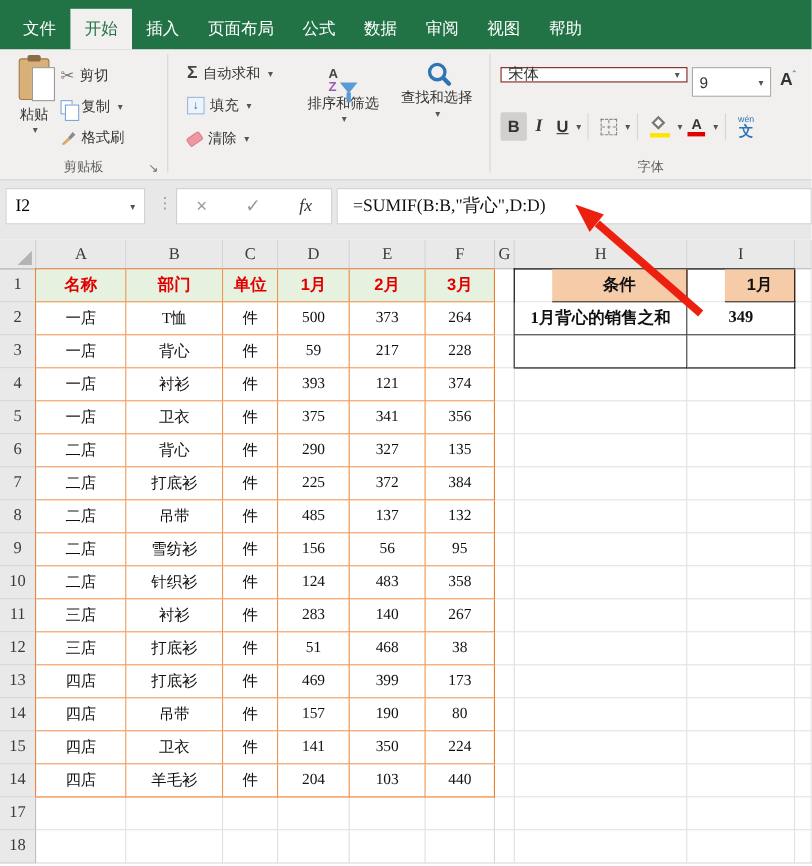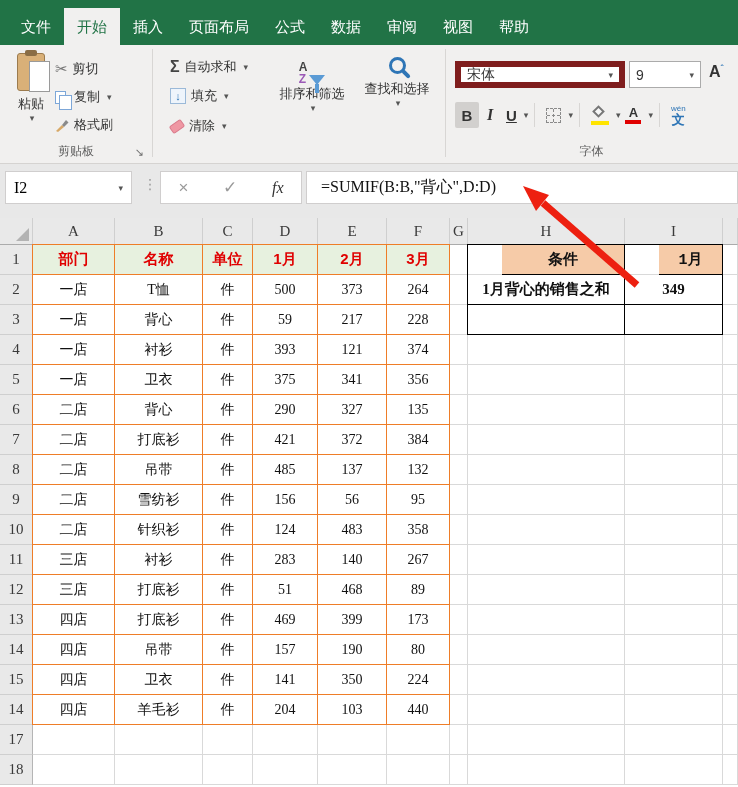--- a/index.html
+++ b/index.html
@@ -58,22 +58,22 @@
     border-right:8px solid transparent; border-top:10px solid #5b9bd5; }
   .funnel::after { content:""; position:absolute; left:-2px; top:-1px; width:4px;
     height:9px; background:#5b9bd5; }
   .icon-search { position:relative; width:17px; height:17px; border:3px solid #2e75b6;
     border-radius:50%; margin:6px; }
   .icon-search::after { content:""; position:absolute; width:4px; height:10px;
     background:#2e75b6; right:-5px; bottom:-8px; transform:rotate(-45deg); border-radius:2px; }
 
   
   .grp-font { position:absolute; left:445px; top:0; width:293px; height:118px; }
-  .fontbox { position:absolute; left:10px; top:16px; width:170px; height:27px;
-    background:#fff; border:6px solid #7f1d1d; display:flex; align-items:center;
+  .fontbox { position:absolute; left:10px; top:16px; width:170px; height:14px;
+    background:#fff; border:1px solid #7f1d1d; display:flex; align-items:center;
     padding:0 6px; font-size:14px; }
   .sizebox { position:absolute; left:184px; top:16px; width:72px; height:27px;
     background:#fff; border:1px solid #ababab; display:flex; align-items:center;
     padding:0 6px; font-size:14px; }
   .boxfill { flex:1; }
   .grow-font { position:absolute; left:264px; top:18px; font-size:16px; font-weight:bold;
     color:#333; }
   .grow-font sup { font-size:9px; color:#2e75b6; }
   .fontrow { position:absolute; left:10px; top:55px; height:30px; display:flex;
     align-items:center; }
@@ -149,21 +149,21 @@
   .tbl-main .hd { background:#e7f1df; color:#e00000; font-weight:bold; font-size:15px;
     font-family:"Liberation Sans", sans-serif; }
 
   .tbl-cond { position:absolute; left:467px; top:26px; display:grid;
     grid-template-columns:157px 98px; grid-auto-rows:30px;
     border-top:1px solid #000; border-left:1px solid #000; z-index:3; }
   .tbl-cond .c { border-right:1px solid #000; border-bottom:1px solid #000;
     background:#fff; display:flex; align-items:center; justify-content:center;
     font-weight:bold; font-size:15px; color:#111;
     font-family:"Liberation Serif", serif; }
-  .tbl-cond .hd { background:#f6cba8; font-family:Liberation Mono, monospace;margin-left:34px; }
+  .tbl-cond .hd { background:#f6cba8; font-family:Liberation Sans, sans-serif;margin-left:34px; }
 
   .arrow { position:absolute; left:0; top:0; z-index:9; pointer-events:none; }
 </style>
 </head>
 <body>
 
 <div class="screen">
 
   <div class="tabbar">
       <div class="tab">文件</div>
@@ -551,22 +551,22 @@
           <div class="gcell" style="width: 65px;"></div>
           <div class="gcell" style="width: 69px;"></div>
           <div class="gcell" style="width: 63px;"></div>
           <div class="gcell" style="width: 18px;"></div>
           <div class="gcell" style="width: 157px;"></div>
           <div class="gcell" style="width: 98px;"></div>
           <div class="gcell" style="width: 15px;"></div>
         </div>
       </div>
     <div class="tbl-main">
+        <div class="c hd">名称</div>
         <div class="c hd">部门</div>
-        <div class="c hd">名称</div>
         <div class="c hd">单位</div>
         <div class="c hd">1月</div>
         <div class="c hd">2月</div>
         <div class="c hd">3月</div>
         <div class="c">一店</div>
         <div class="c">T恤</div>
         <div class="c">件</div>
         <div class="c">500</div>
         <div class="c">373</div>
         <div class="c">264</div>
@@ -590,21 +590,21 @@
         <div class="c">356</div>
         <div class="c">二店</div>
         <div class="c">背心</div>
         <div class="c">件</div>
         <div class="c">290</div>
         <div class="c">327</div>
         <div class="c">135</div>
         <div class="c">二店</div>
         <div class="c">打底衫</div>
         <div class="c">件</div>
-        <div class="c">421</div>
+        <div class="c">225</div>
         <div class="c">372</div>
         <div class="c">384</div>
         <div class="c">二店</div>
         <div class="c">吊带</div>
         <div class="c">件</div>
         <div class="c">485</div>
         <div class="c">137</div>
         <div class="c">132</div>
         <div class="c">二店</div>
         <div class="c">雪纺衫</div>
@@ -622,21 +622,21 @@
         <div class="c">衬衫</div>
         <div class="c">件</div>
         <div class="c">283</div>
         <div class="c">140</div>
         <div class="c">267</div>
         <div class="c">三店</div>
         <div class="c">打底衫</div>
         <div class="c">件</div>
         <div class="c">51</div>
         <div class="c">468</div>
-        <div class="c">89</div>
+        <div class="c">38</div>
         <div class="c">四店</div>
         <div class="c">打底衫</div>
         <div class="c">件</div>
         <div class="c">469</div>
         <div class="c">399</div>
         <div class="c">173</div>
         <div class="c">四店</div>
         <div class="c">吊带</div>
         <div class="c">件</div>
         <div class="c">157</div>

